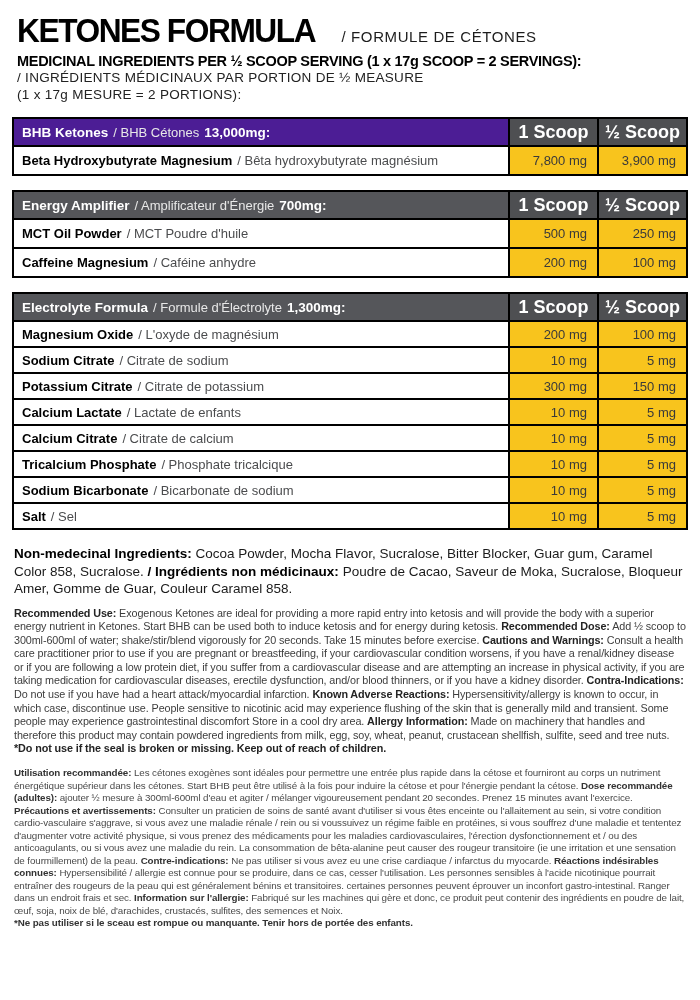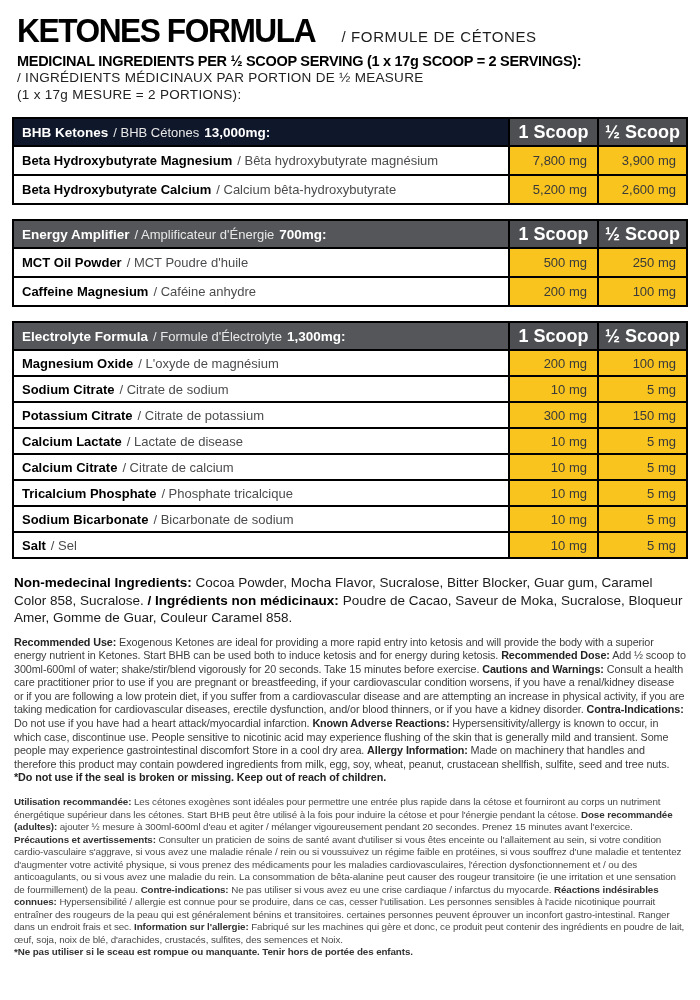--- a/index.html
+++ b/index.html
@@ -23,21 +23,21 @@
   .sub-fr { font-size: 13.5px; letter-spacing: 0.3px; color: #222; margin-top: 1px; padding-left: 5px; line-height: 16px; }
 
   
   .tbl { border: 2px solid #000; margin-top: 14px; }
   .tgrid { display: grid; grid-template-columns: 1fr 89px 89px; }
   .thead .cell { color: #fff; }
   .th-main {
     background: #55565a; display: flex; align-items: center; gap: 5px;
     font-size: 13px; padding: 3px 8px; min-height: 26px;
   }
-  .tbl.first .th-main { background: #0f172a; }
+  .tbl.first .th-main { background: #4c1d95; }
   .th-main b { font-size: 13.5px; }
   .th-main .hfr { font-weight: normal; color: #e8e8e8; }
   .th-col {
     background: #4e4f52; color: #fff; font-weight: bold; font-size: 18px;
     display: flex; align-items: center; justify-content: center;
     border-left: 2px solid #000; min-height: 26px;
   }
   .trow { border-top: 2px solid #000; }
   .td-main {
     background: #fff; display: flex; align-items: center; gap: 5px;
@@ -84,28 +84,20 @@
       <div class="cell th-col">½ Scoop</div>
     </div>
     <div class="tgrid trow">
       <div class="td-main">
         <b>Beta Hydroxybutyrate Magnesium</b>
         <span class="fr">/ Bêta hydroxybutyrate magnésium</span>
       </div>
       <div class="td-val">7,800 mg</div>
       <div class="td-val">3,900 mg</div>
     </div>
-    <div class="tgrid trow">
-      <div class="td-main">
-        <b>Beta Hydroxybutyrate Calcium</b>
-        <span class="fr">/ Calcium bêta-hydroxybutyrate</span>
-      </div>
-      <div class="td-val">5,200 mg</div>
-      <div class="td-val">2,600 mg</div>
-    </div>
   </div>
 
   <div class="tbl">
     <div class="tgrid thead">
       <div class="cell th-main">
         <b>Energy Amplifier</b>
         <span class="hfr">/ Amplificateur d'Énergie</span>
         <b>700mg:</b>
       </div>
       <div class="cell th-col">1 Scoop</div>
@@ -159,21 +151,21 @@
       <div class="td-main">
         <b>Potassium Citrate</b>
         <span class="fr">/ Citrate de potassium</span>
       </div>
       <div class="td-val">300 mg</div>
       <div class="td-val">150 mg</div>
     </div>
     <div class="tgrid trow">
       <div class="td-main">
         <b>Calcium Lactate</b>
-        <span class="fr">/ Lactate de disease</span>
+        <span class="fr">/ Lactate de enfants</span>
       </div>
       <div class="td-val">10 mg</div>
       <div class="td-val">5 mg</div>
     </div>
     <div class="tgrid trow">
       <div class="td-main">
         <b>Calcium Citrate</b>
         <span class="fr">/ Citrate de calcium</span>
       </div>
       <div class="td-val">10 mg</div>

